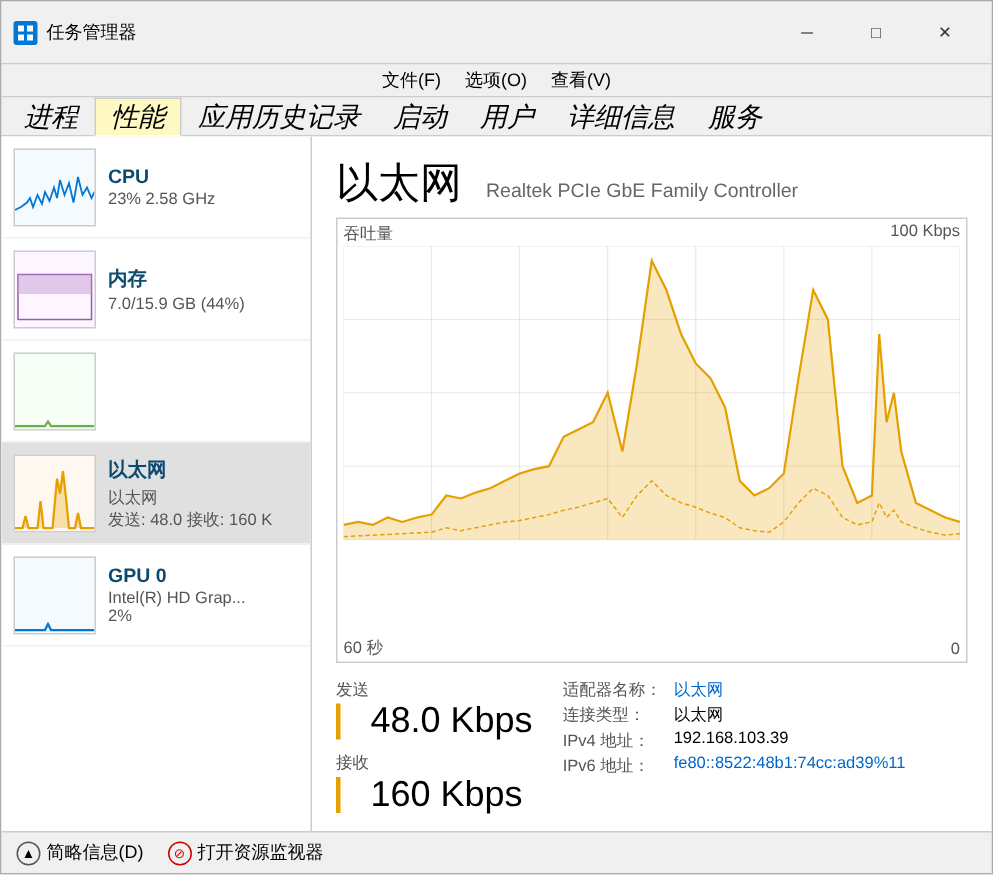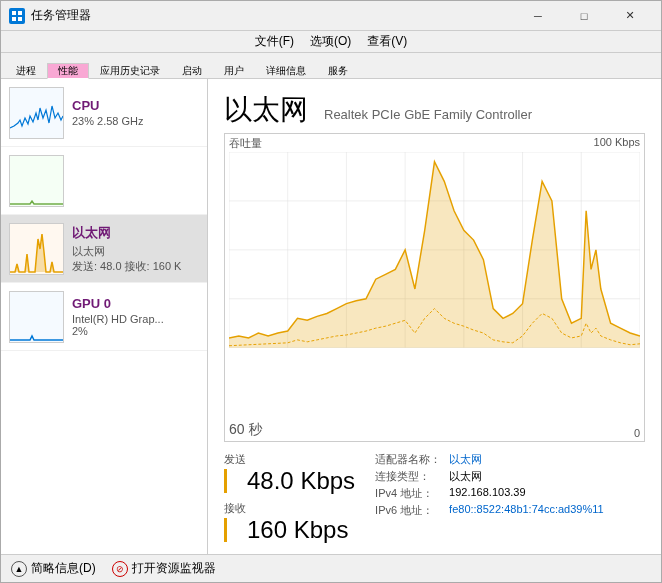--- a/index.html
+++ b/index.html
@@ -14,21 +14,21 @@
     .window {
       width: 662px;
       height: 583px;
       background: #f0f0f0;
       border: 1px solid #aaa;
       display: flex;
       flex-direction: column;
     }
     .titlebar {
       background: #f0f0f0;
-      height: 30px;
+      height: 42px;
       display: flex;
       align-items: center;
       padding: 0 8px;
       border-bottom: 1px solid #ccc;
       user-select: none;
     }
     .titlebar-icon {
       width: 16px;
       height: 16px;
       margin-right: 6px;
@@ -77,29 +77,30 @@
     .tabbar {
       height: 26px;
       display: flex;
       align-items: flex-end;
       padding: 0 4px;
       background: #f0f0f0;
       border-bottom: 1px solid #ccc;
     }
     .tab {
       padding: 0 10px;
-      font-size: 10px;
+      font-size: 18px;
       cursor: pointer;
       color: #000;
       border: 1px solid transparent;
       border-bottom: none;
       background: transparent;
+      font-style: italic;
     }
     .tab.active {
-      background: #f9a8d4;
+      background: #fef9c3;
       border-color: #ccc;
       border-bottom: 1px solid #fff;
       position: relative;
       bottom: -1px;
       z-index: 1;
       text-align: center;
     }
     .content {
       flex: 1;
       display: flex;
@@ -132,21 +133,21 @@
       position: relative;
       overflow: hidden;
     }
     .sidebar-info {
       flex: 1;
       min-width: 0;
     }
     .sidebar-info .title {
       font-size: 13px;
       font-weight: 600;
-      color: #701a75;
+      color: #0c4a6e;
       margin-bottom: 2px;
     }
     .sidebar-info .subtitle {
       font-size: 11px;
       color: #555;
       white-space: nowrap;
       overflow: hidden;
       text-overflow: ellipsis;
     }
     .main-panel {
@@ -190,21 +191,21 @@
       position: absolute;
       top: 2px;
       right: 4px;
       font-size: 11px;
       color: #555;
     }
     .chart-label-bottom-left {
       position: absolute;
       bottom: 2px;
       left: 4px;
-      font-size: 14px;
+      font-size: 11px;
       color: #555;
     }
     .chart-label-bottom-right {
       position: absolute;
       bottom: 2px;
       right: 4px;
       font-size: 11px;
       color: #555;
     }
     .chart-svg {
@@ -369,20 +370,32 @@
           <svg width="53" height="50" viewBox="0 0 53 50">
             <polyline points="0,40 4,38 8,35 10,32 12,38 15,30 18,36 20,28 23,34 26,25 28,32 30,20 33,30 36,22 39,35 42,18 45,30 48,25 51,32 53,28" fill="none" stroke="#0078d7" stroke-width="1.2"></polyline>
           </svg>
         </div>
         <div class="sidebar-info">
           <div class="title">CPU</div>
           <div class="subtitle">23% 2.58 GHz</div>
         </div>
       </div>
 
+      <div class="sidebar-item">
+        <div class="sidebar-chart mem-chart">
+          <svg width="53" height="50" viewBox="0 0 53 50">
+            <rect x="2" y="15" width="49" height="30" fill="none" stroke="#9b59b6" stroke-width="1"></rect>
+            <rect x="2" y="15" width="49" height="13" fill="#c39bd3" opacity="0.5"></rect>
+          </svg>
+        </div>
+        <div class="sidebar-info">
+          <div class="title">内存</div>
+          <div class="subtitle">7.0/15.9 GB (44%)</div>
+        </div>
+      </div>
 
       <div class="sidebar-item">
         <div class="sidebar-chart disk-chart">
           <svg width="53" height="50" viewBox="0 0 53 50">
             <polyline points="0,48 20,48 22,45 24,48 53,48" fill="none" stroke="#70ad47" stroke-width="1.5"></polyline>
           </svg>
         </div>
       </div>
 
       <div class="sidebar-item active">

